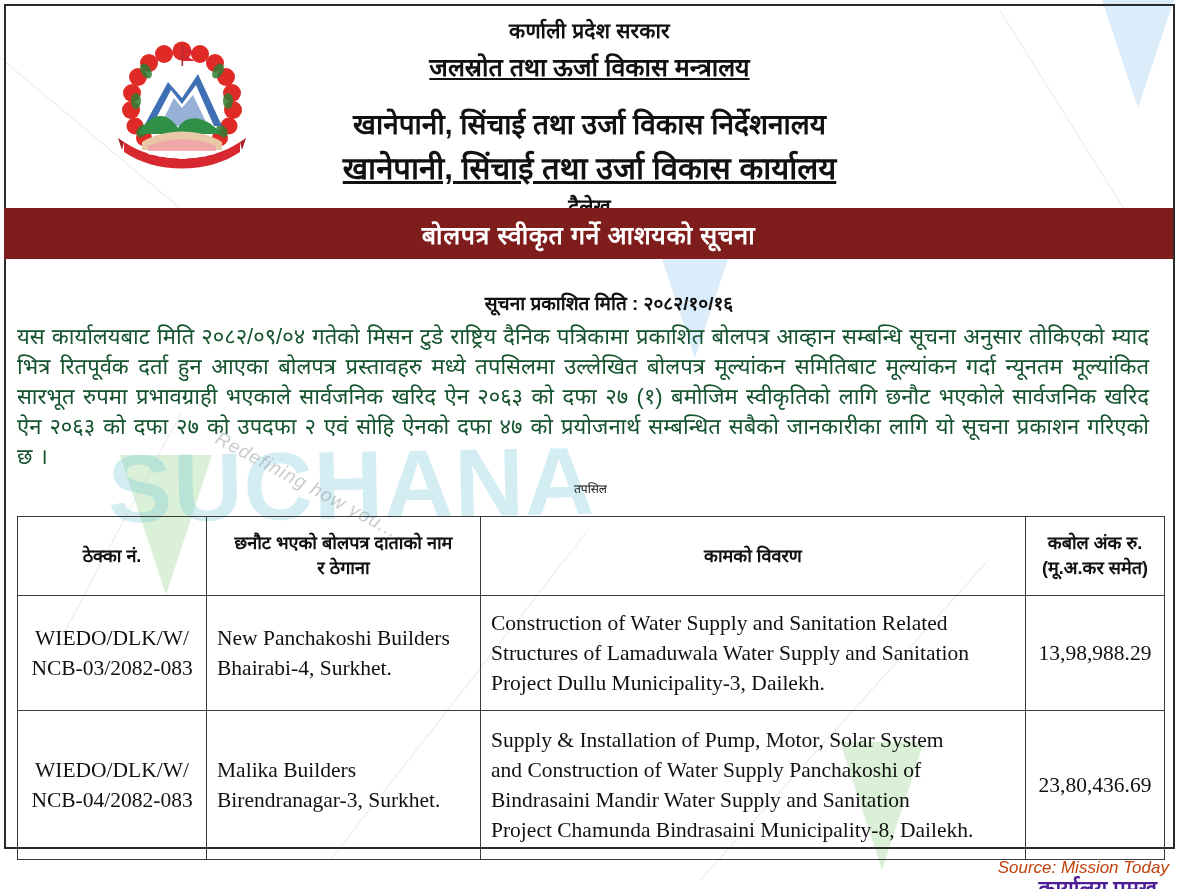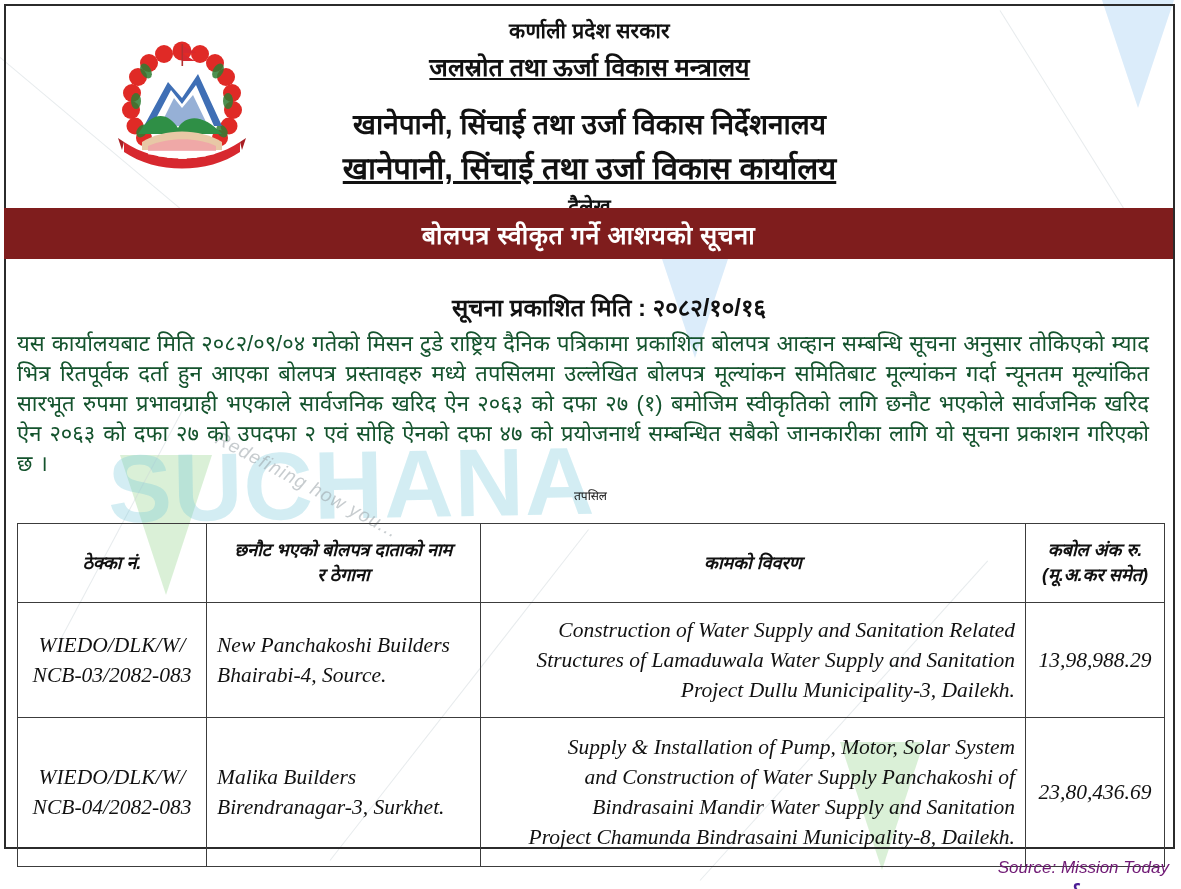--- a/index.html
+++ b/index.html
@@ -186,21 +186,21 @@
   .body-area {
     position: absolute;
     left: 6px;
     top: 270px;
     width: 1169px;
     z-index: 2;
   }
   .pub-date {
     text-align: center;
     font-family: "Liberation Sans", sans-serif;
-    font-size: 24px;
+    font-size: 19px;
     font-weight: 600;
     margin-top: 20px;
     color: #111;
     margin-left: 37px;
   }
   .para {
     font-family: "Liberation Sans", sans-serif;
     font-size: 22px;
     line-height: 30px;
     color: #14532d;
@@ -216,21 +216,20 @@
     font-size: 12px;
     font-weight: 500;
     margin-top: 8px;
     margin-bottom: 7px;
     color: #111;
   }
 
   
   .tbl-wrap {
     padding: 12px 11px 0 11px;
-    font-style: italic;
   }
   table.detail {
     width: 100%;
     border-collapse: collapse;
     table-layout: fixed;
   }
   table.detail th,
   table.detail td {
     border: 1.5px solid #3c3c3c;
     vertical-align: middle;
@@ -246,21 +245,21 @@
   }
   table.detail td {
     font-family: "Liberation Serif", serif;
     font-size: 21.5px;
     line-height: 30px;
     color: #111;
     padding: 8px 10px;
   }
   td.c-contract { text-align: center; }
   td.c-bidder   { text-align: left; padding-left: 14px; }
-  td.c-work     { text-align: right; padding-left: 12px; margin-left: 33px; }
+  td.c-work     { text-align: left; padding-left: 12px; margin-left: 33px; }
   td.c-amount   { text-align: center; }
 
   col.w-contract { width: 189px; }
   col.w-bidder   { width: 274px; }
   col.w-work     { width: 545px; }
   col.w-amount   { width: 139px; }
 
   .row1 td { height: 98px; }
   .row2 td { height: 132px; }
 
@@ -275,21 +274,21 @@
   }
 
   
   .source {
     position: absolute;
     right: 12px;
     top: 858px;
     font-family: "Liberation Sans", sans-serif;
     font-style: italic;
     font-size: 17px;
-    color: #701a75;
+    color: #c2410c;
     z-index: 2;
   }
 </style>
 </head>
 <body>
 
 <div id="page">
 
   <div class="wm-layer">
     <div class="wm-arrow wm-arrow-blue"></div>
@@ -414,21 +413,21 @@
           </tr>
         </thead>
         <tbody>
           <tr class="row1">
             <td class="c-contract">
               <span>WIEDO/DLK/W/</span><br>
               <span>NCB-03/2082-083</span>
             </td>
             <td class="c-bidder">
               <span>New Panchakoshi Builders</span><br>
-              <span>Bhairabi-4, Source.</span>
+              <span>Bhairabi-4, Surkhet.</span>
             </td>
             <td class="c-work">
               <span>Construction of  Water Supply and Sanitation Related</span><br>
               <span>Structures of Lamaduwala Water Supply and Sanitation</span><br>
               <span>Project Dullu Municipality-3, Dailekh.</span>
             </td>
             <td class="c-amount">13,98,988.29</td>
           </tr>
           <tr class="row2">
             <td class="c-contract">

